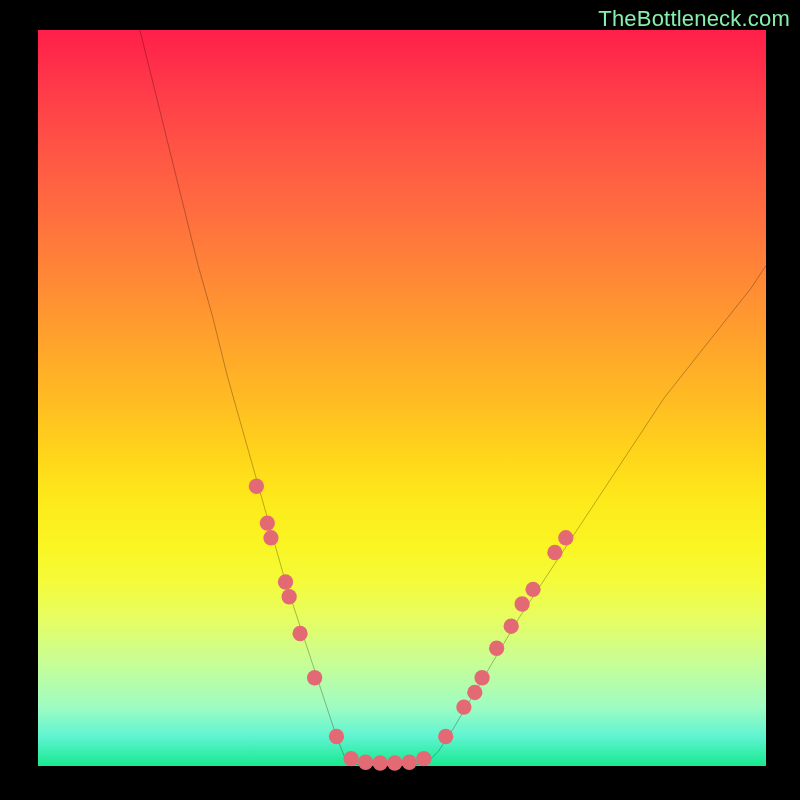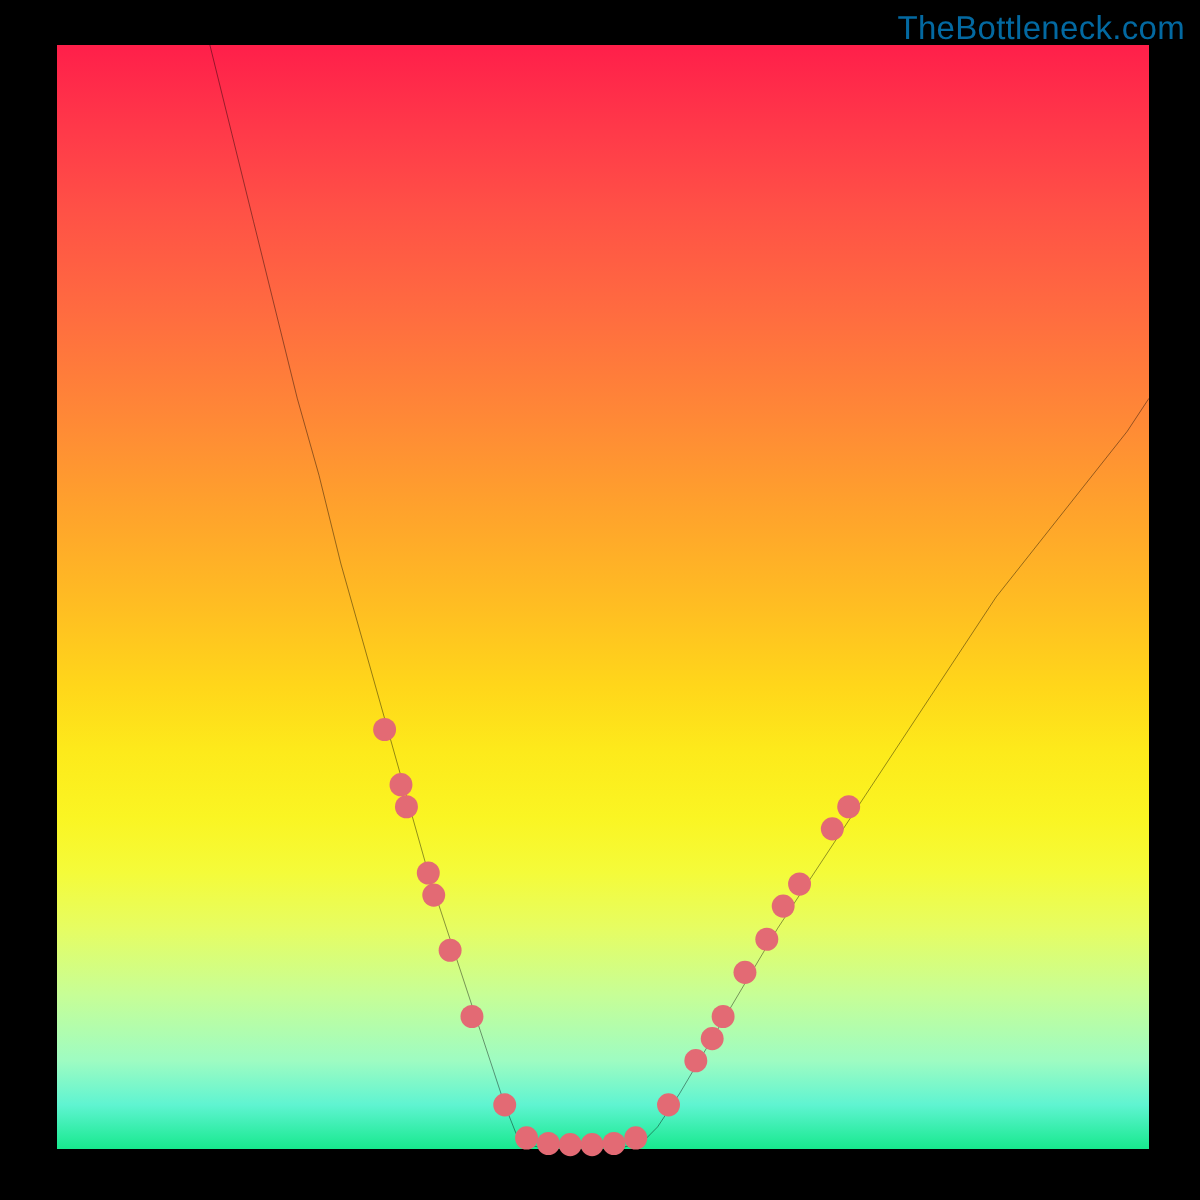--- a/index.html
+++ b/index.html
@@ -14,21 +14,21 @@
   .frame {
     position: relative;
     width: 800px;
     height: 800px;
     background: #000;
   }
   .watermark {
     position: absolute;
     top: 6px;
     right: 10px;
-    color: #0369a1;
+    color: #86efac;
     font-size: 22px;
     font-weight: 500;
     letter-spacing: 0.2px;
     user-select: none;
   }
   .plot {
     position: absolute;
     left: 38px;
     top: 30px;
     width: 728px;

